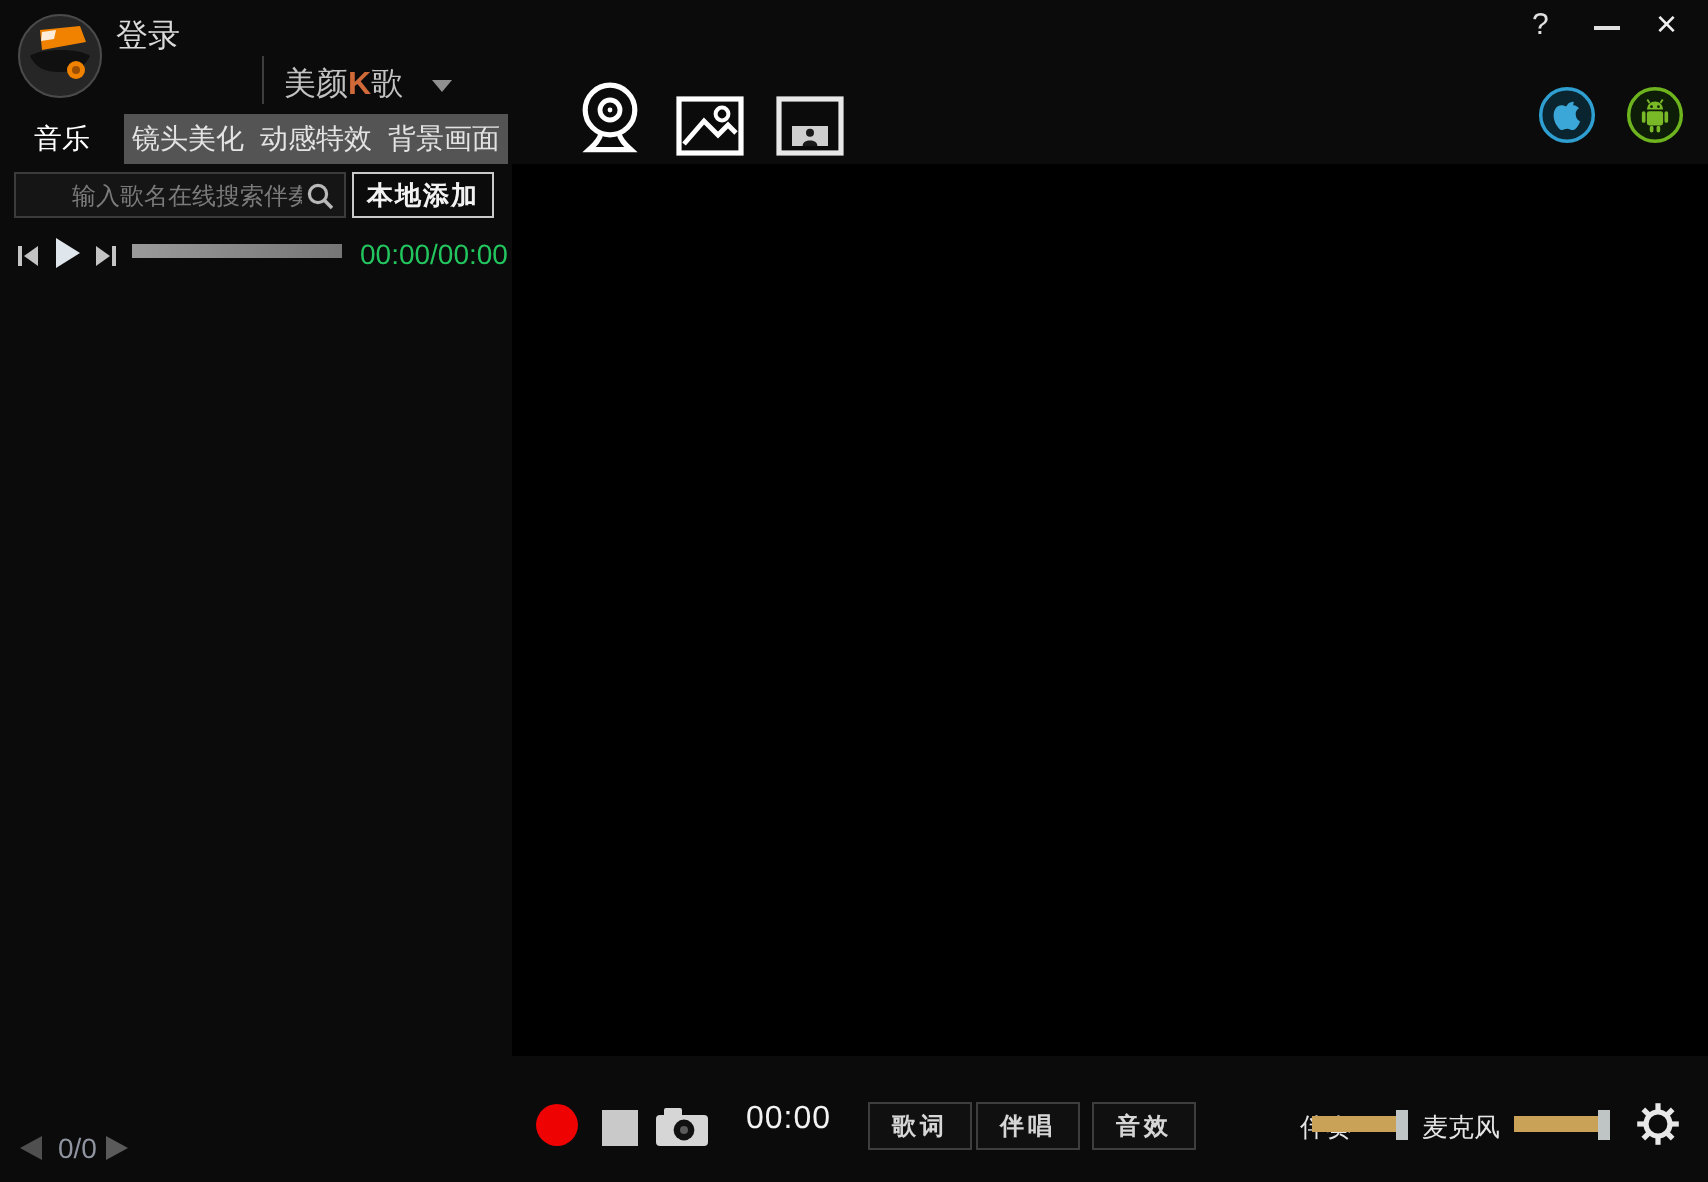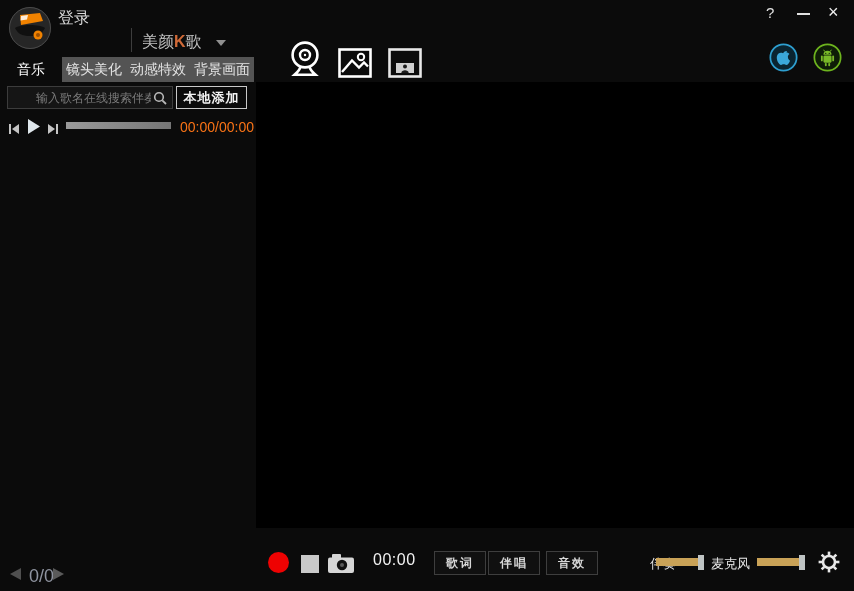--- a/index.html
+++ b/index.html
@@ -145,24 +145,24 @@
   </div>
   <div class="abs" style="left:47px;top:121px;">
     <span>
       <svg width="12" height="12" viewBox="0 0 12 12">
         <path d="M1 1 L1 11 L8 6 Z" fill="#c4c4c4"></path>
         <rect x="9" y="1" width="2" height="10" fill="#c4c4c4"></rect>
       </svg>
     </span>
   </div>
   <div class="abs" style="left:66px;top:122px;width:105px;height:7px;background:linear-gradient(to right,#9a9a9a,#767676);"></div>
-  <div class="abs" style="left:180px;top:119px;font-size:14px;color:#f97316;">00:00/00:00</div>
+  <div class="abs" style="left:180px;top:119px;font-size:14px;color:#22c55e;">00:00/00:00</div>
 
   <div class="abs tri-left" style="left:10px;top:568px;"></div>
-  <div class="abs" style="left:29px;top:566px;font-size:18px;color:#8f94a0;">0/0</div>
+  <div class="abs" style="left:29px;top:566px;font-size:14px;color:#8f94a0;">0/0</div>
   <div class="abs tri-right" style="left:53px;top:568px;"></div>
 
   <div class="abs video" style="left:256px;top:82px;width:598px;height:446px;"></div>
 
 
   <div class="abs" style="left:268px;top:552px;width:21px;height:21px;border-radius:50%;background:#ee0202;"></div>
   <div class="abs" style="left:301px;top:555px;width:18px;height:18px;background:#c9c9c9;"></div>
   <div class="abs" style="left:328px;top:554px;">
     <span>
       <svg width="26" height="19" viewBox="0 0 26 19">

